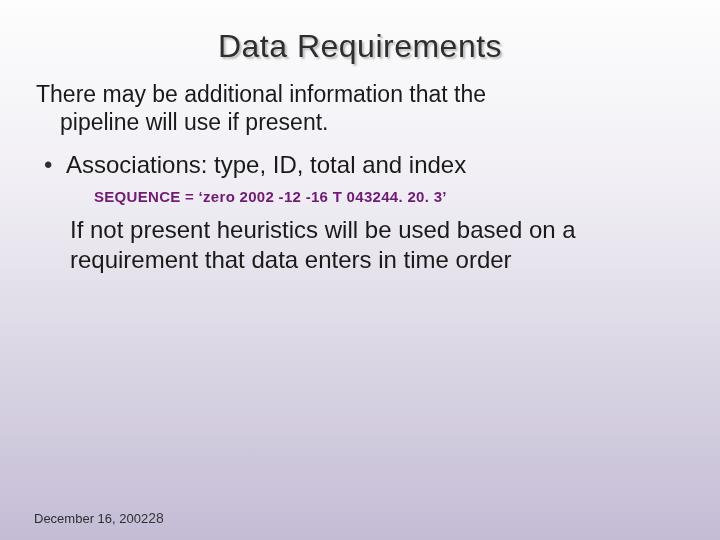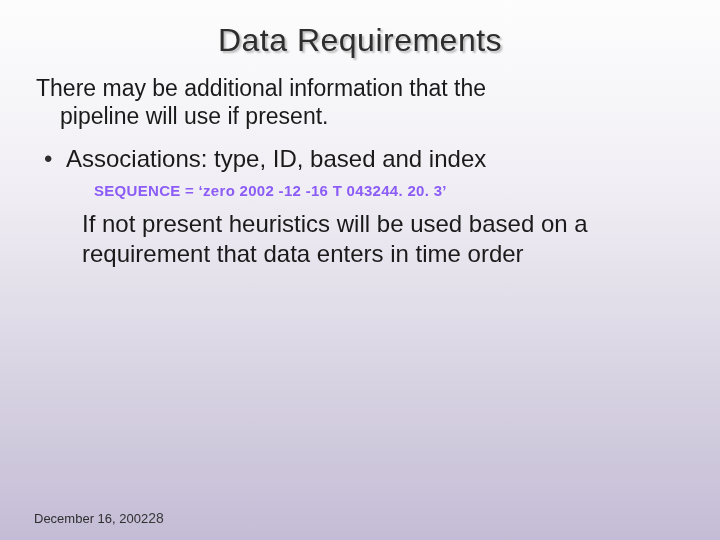--- a/index.html
+++ b/index.html
@@ -21,21 +21,21 @@
     width: 720px;
     height: 540px;
     padding: 18px 34px 0 34px;
     position: relative;
   }
   .title {
     text-align: center;
     font-size: 32px;
     font-weight: 400;
     color: #2e2e2e;
-    margin: 4px 0 16px 0;
+    margin: 10px 0 16px 0;
     text-shadow: 2px 2px 2px rgba(0,0,0,0.25);
     letter-spacing: 0.5px;
   }
   .intro {
     font-size: 23px;
     line-height: 1.2;
     margin: 0 0 14px 0;
     padding-left: 2px;
   }
   .indent-line2 { padding-left: 24px; display: block; }
@@ -59,26 +59,26 @@
     color: #2e2e2e;
   }
   .seq-block {
     margin: 6px 0 10px 60px;
   }
   .seq {
     font-size: 15px;
     font-weight: bold;
     letter-spacing: 0.3px;
     margin: 4px 0 6px 0;
-    color: #8b5cf6;
+    color: #701a75;
   }
   .followup {
     font-size: 24px;
     line-height: 1.25;
-    margin: 4px 0 0 48px;
+    margin: 4px 0 0 36px;
     max-width: 620px;
   }
   .footer {
     position: absolute;
     left: 0;
     bottom: 14px;
     width: 590px;
     box-sizing: border-box;
     padding: 0 24px 0 34px;
     display: flex;
@@ -106,21 +106,21 @@
 
   <h1 class="title">Data Requirements</h1>
 
   <p class="intro">
     <span>There may be additional information that the</span><br>
     <span class="indent-line2">pipeline will use if present.</span>
   </p>
 
   <ul class="bullets">
     <li>
-      <span>Associations: type, ID, based and index</span>
+      <span>Associations: type, ID, total and index</span>
     </li>
   </ul>
 
   <div class="seq-block">
     <div class="seq">SEQUENCE = ‘zero 2002 -12 -16 T 043244. 20. 3’</div>
   </div>
 
   <p class="followup">If not present heuristics will be used based on a requirement that data enters in time order</p>
 
   <div class="footer">

